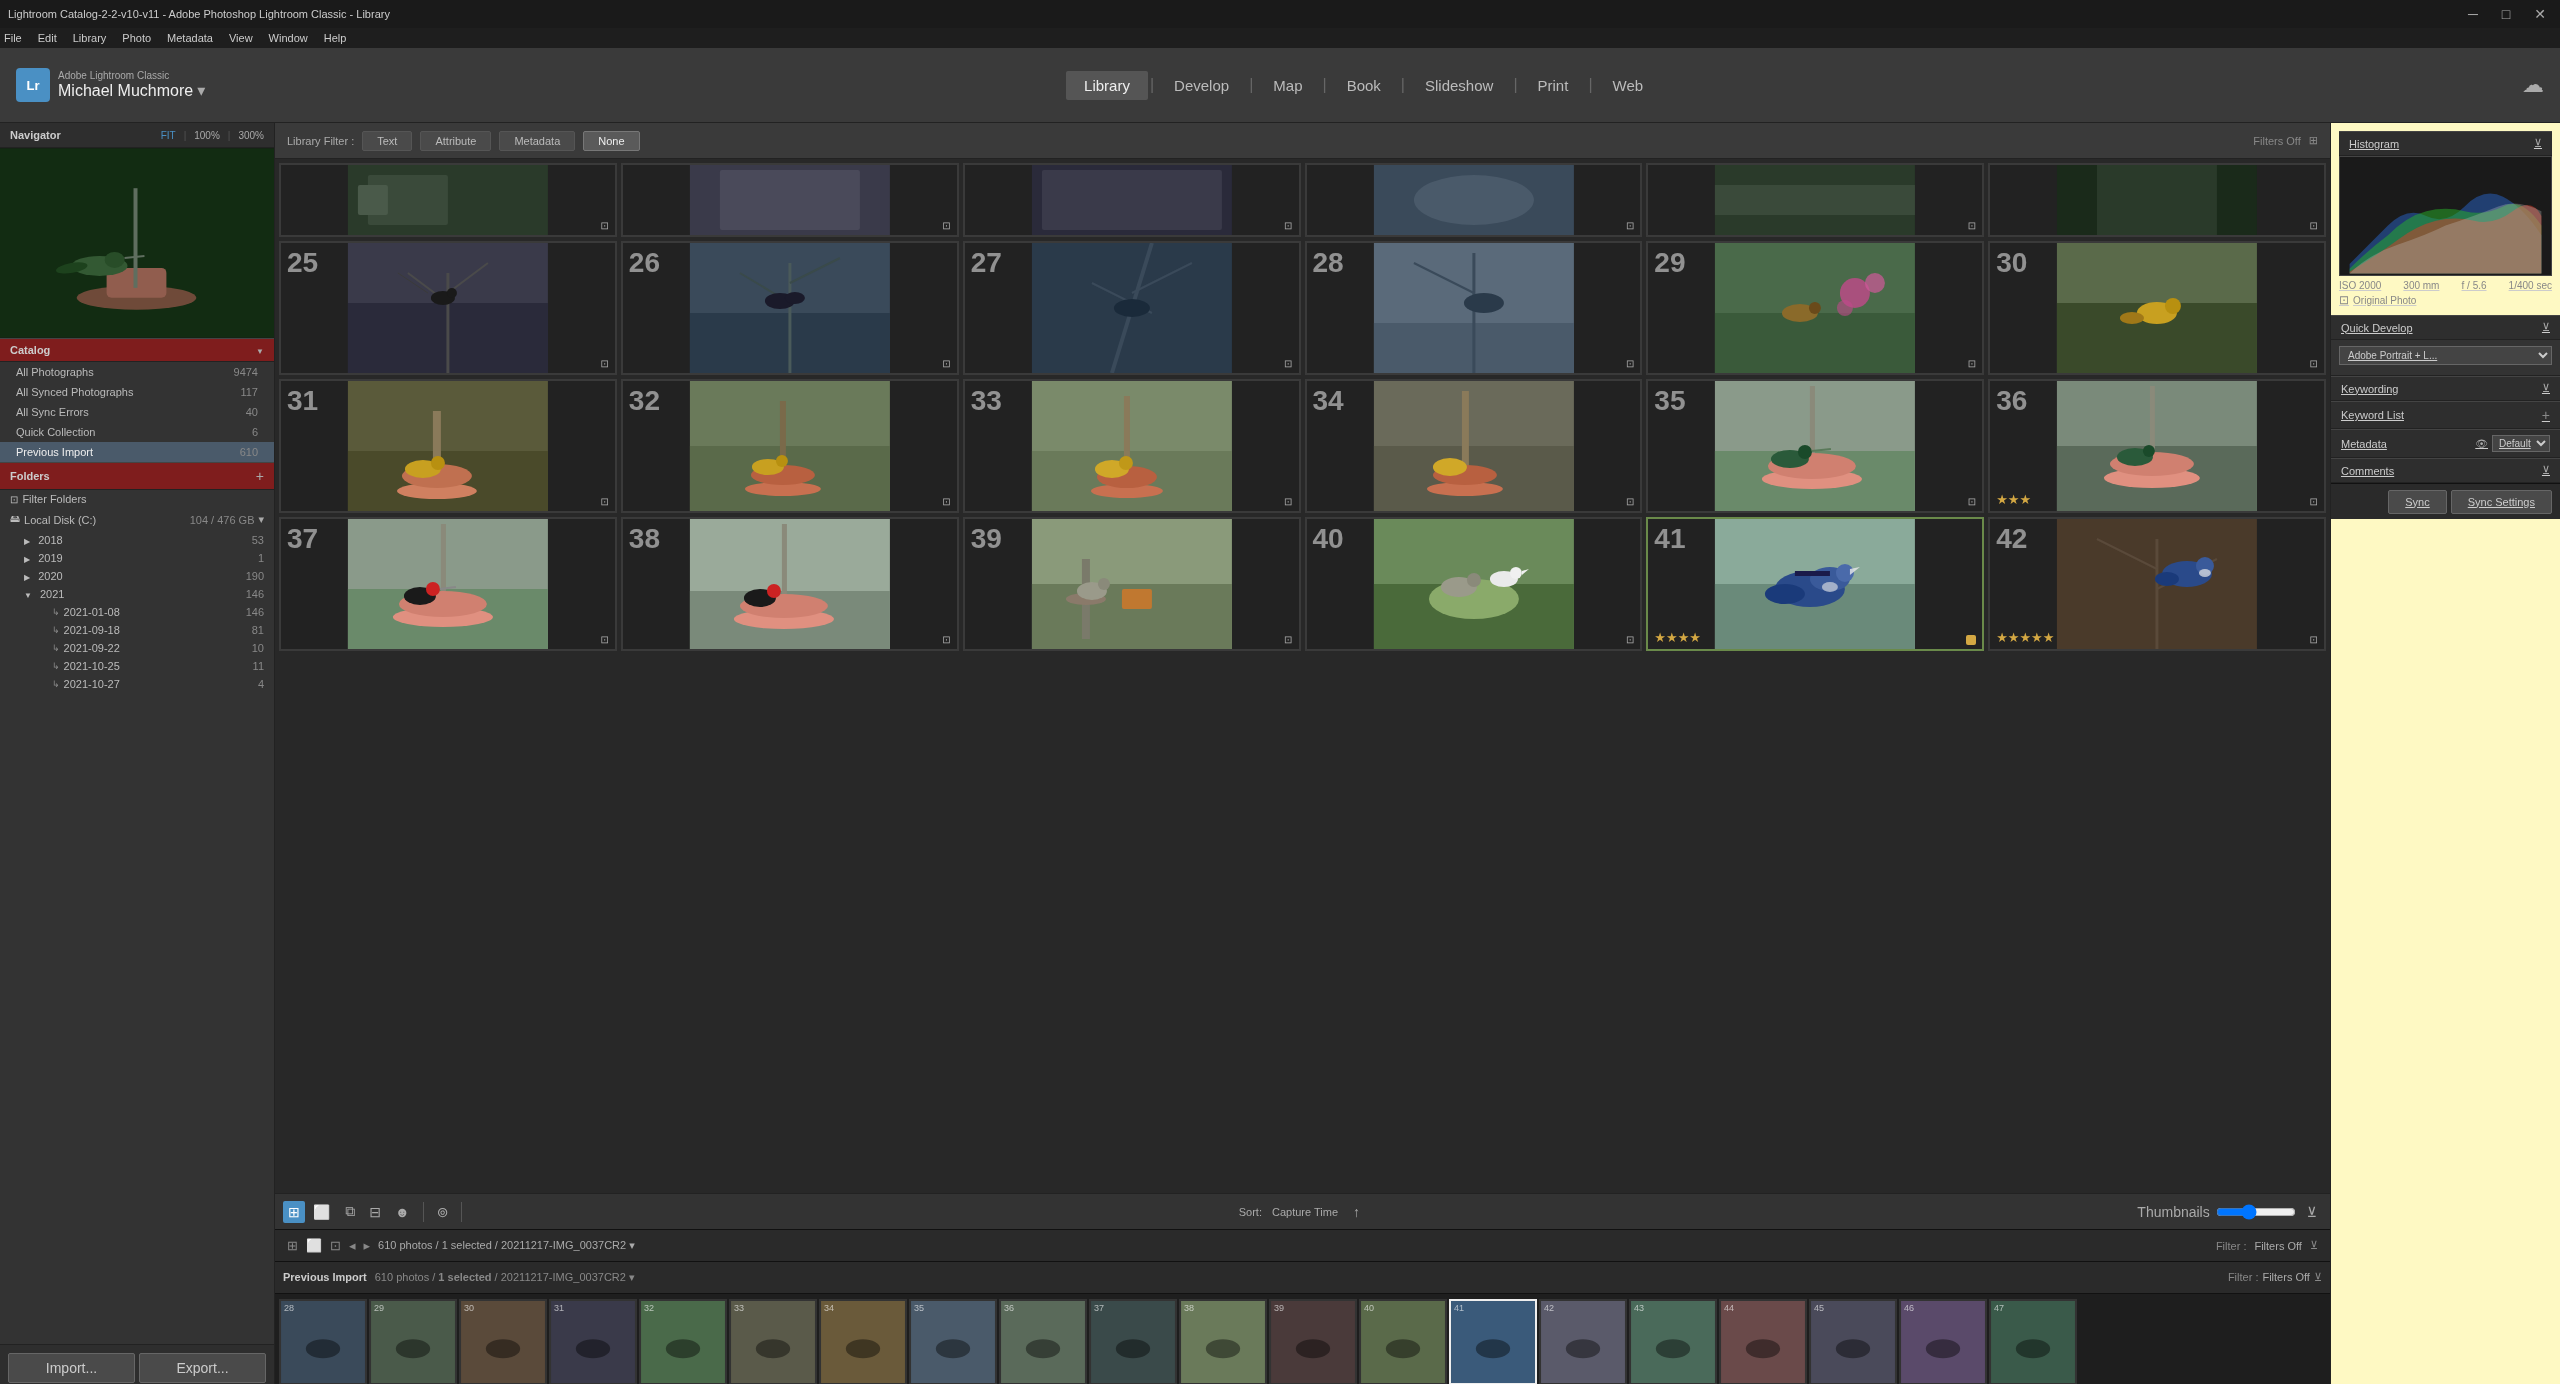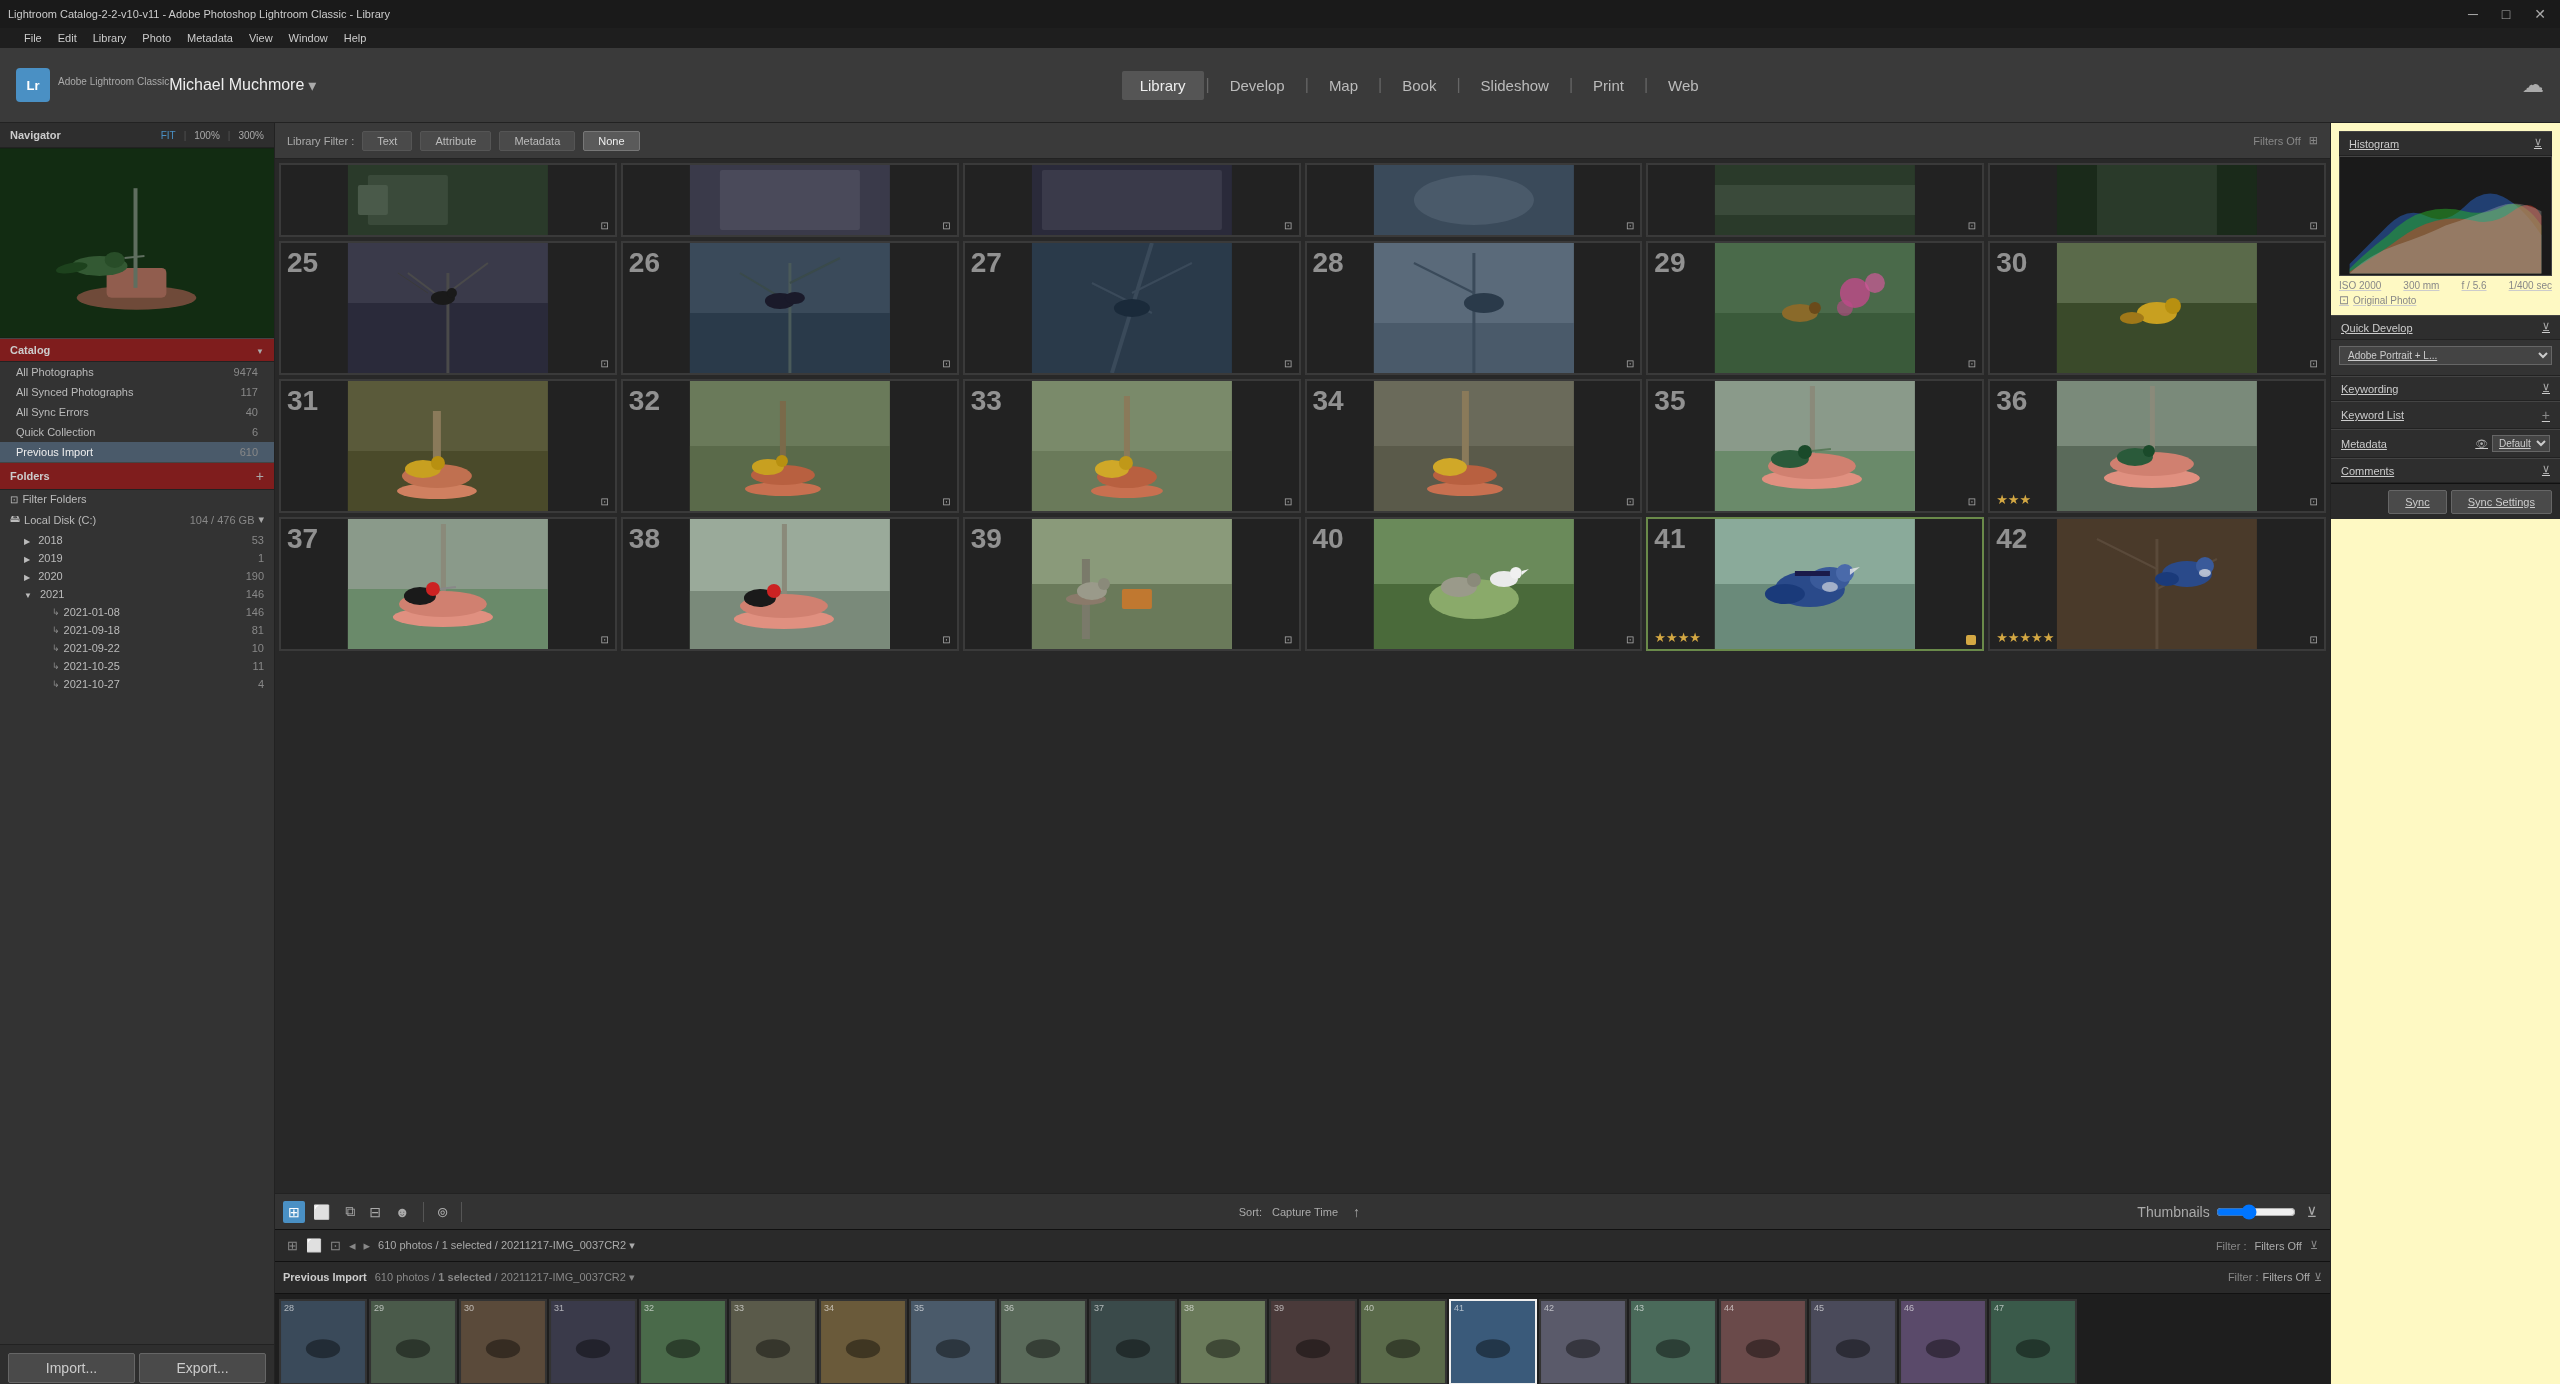--- a/index.html
+++ b/index.html
@@ -7,21 +7,21 @@
 
     
     #titlebar { background: #1a1a1a; height: 28px; display: flex; align-items: center; justify-content: space-between; padding: 0 8px; }
     #titlebar-right { display: flex; gap: 12px; }
     #titlebar-right span { color: #aaa; font-size: 14px; cursor: pointer; }
 
     
     #topbar { background: #3a3a3a; height: 75px; display: flex; align-items: center; justify-content: space-between; padding: 0 16px; border-bottom: 1px solid #222; }
     #logo-area { display: flex; align-items: center; gap: 8px; }
     #logo-box { background: #4a90c4; width: 34px; height: 34px; border-radius: 4px; display: flex; align-items: center; justify-content: center; font-weight: bold; color: white; font-size: 13px; }
-    #app-name { display: flex; }
+    #app-name { display: flex; flex-direction: column; }
     #app-name-top { font-size: 10px; color: #aaa; }
     #app-name-bottom { font-size: 16px; color: #eee; font-weight: 400; display: flex; align-items: center; gap: 4px; }
     #nav-modules { display: flex; align-items: center; gap: 2px; }
     .nav-module { padding: 6px 18px; color: #bbb; cursor: pointer; font-size: 15px; border-radius: 2px; }
     .nav-module.active { color: #eee; background: #555; }
     .nav-separator { color: #666; font-size: 16px; }
     #topbar-right { display: flex; align-items: center; }
     #cloud-icon { color: #aaa; font-size: 22px; cursor: pointer; }
 
     
@@ -121,21 +121,21 @@
     #sync-bar { background: #2a2a2a; height: 36px; display: flex; align-items: center; justify-content: flex-end; padding: 0 8px; gap: 4px; border-top: 1px solid #111; }
     .sync-btn { background: #4a4a4a; border: 1px solid #666; color: #ccc; padding: 5px 16px; cursor: pointer; border-radius: 2px; font-size: 11px; }
 
     
     ::-webkit-scrollbar { width: 6px; height: 6px; }
     ::-webkit-scrollbar-track { background: #222; }
     ::-webkit-scrollbar-thumb { background: #555; border-radius: 3px; }
     .triangle-down::before { content: '▼'; font-size: 8px; }
     .triangle-right::before { content: '▶'; font-size: 8px; }
 
-    #menubar { background: #1e1e1e; height: 20px; display: flex; align-items: center; padding: 0 24px; gap: 16px; }
+    #menubar { background: #1e1e1e; height: 20px; display: flex; align-items: center; padding: 0 4px; gap: 16px; }
     .menu-item { color: #ccc; font-size: 11px; cursor: pointer; }
 
     .keyword-add-btn { color: #888; cursor: pointer; font-size: 14px; }
   </style>
 </head>
 <body>
 
 <div id="titlebar">
   <span id="titlebar-title">Lightroom Catalog-2-2-v10-v11 - Adobe Photoshop Lightroom Classic - Library</span>
   <div id="titlebar-right">

